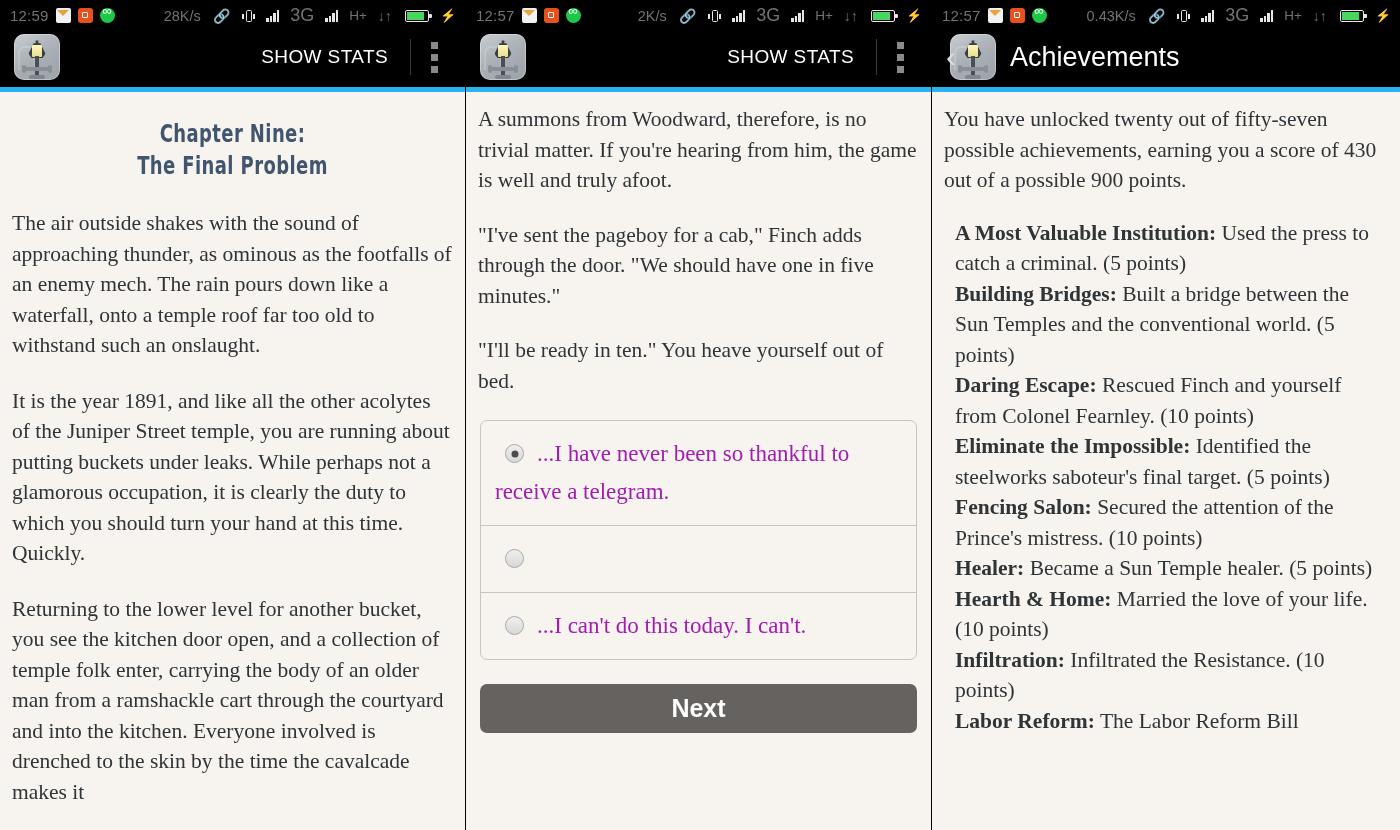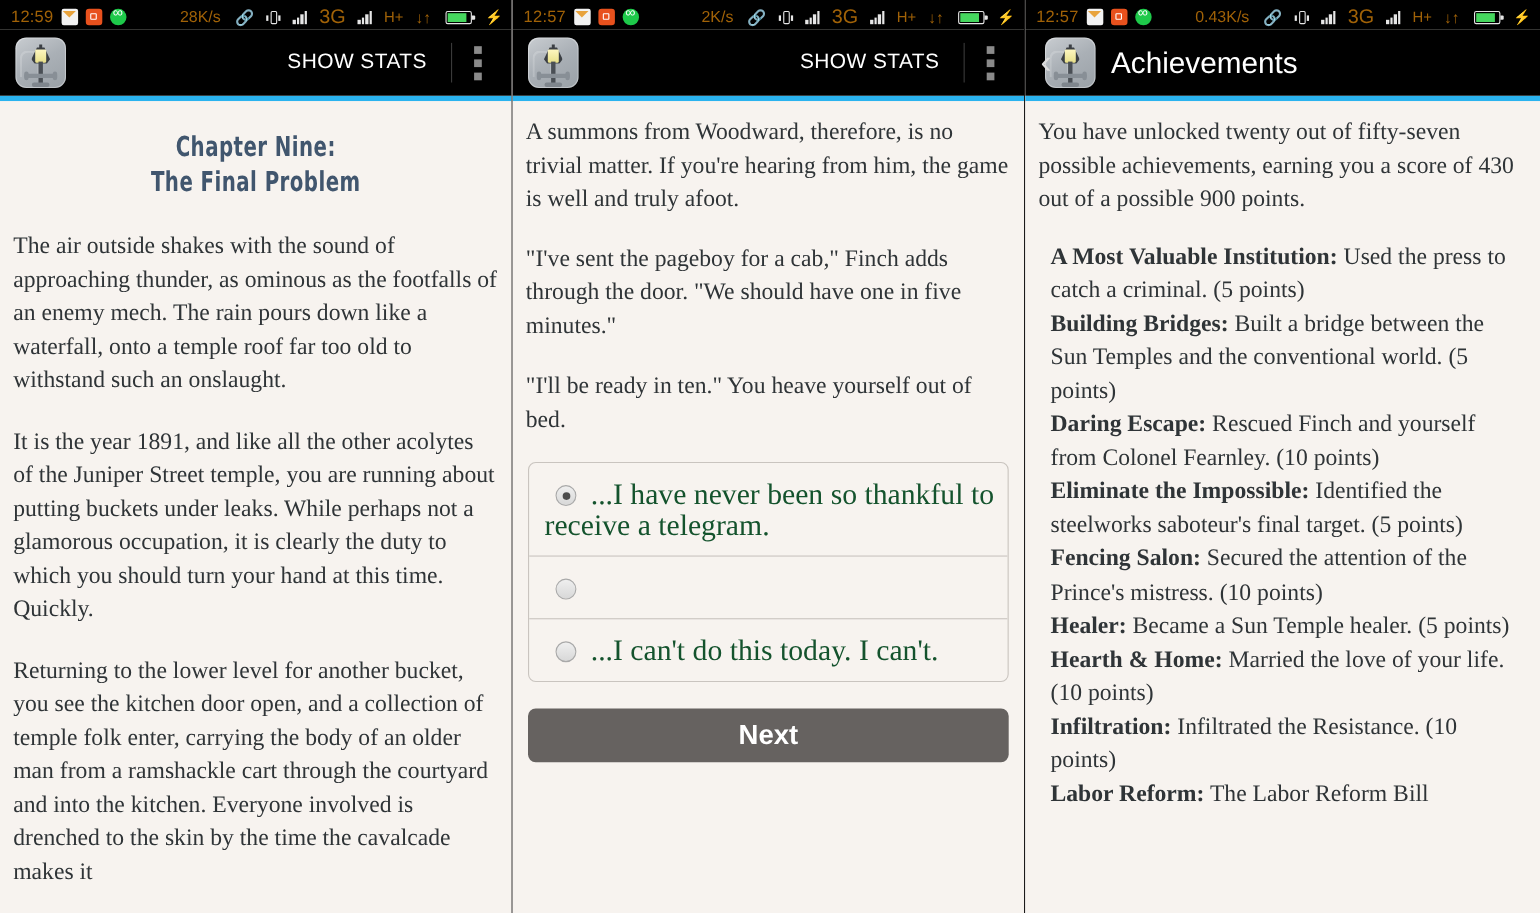--- a/index.html
+++ b/index.html
@@ -25,21 +25,21 @@
     overflow: hidden;
     border-right: 1px solid #000;
     box-sizing: border-box;
   }
   .panel:last-child { width: 468px; border-right: none; }
 
   
   .statusbar {
     height: 27px;
     background: #000;
-    color: #a16207;
+    color: #737373;
     display: flex;
     align-items: center;
     font-family: "Liberation Sans", sans-serif;
     font-size: 15px;
     padding: 4px 8px 0 10px;
     box-sizing: border-box;
     flex: none;
   }
   .sb-left { display: flex; align-items: center; gap: 7px; }
   .sb-clock { font-size: 15px; letter-spacing: .2px; }
@@ -178,21 +178,21 @@
   p.story.tight { margin-bottom:24px; }
 
   
   .choices {
     border:1px solid #c9c4bf; border-radius:7px; margin: 12px 2px 0 2px;
     background:#f7f3ef; overflow:hidden;
   }
   .choice {
     display:block; padding:14px 12px 14px 14px;
     border-bottom:1px solid #c9c4bf; position:relative;
-    color:#14532d; font-size:27px; line-height:28px;
+    color:#a21caf; font-size:23px; line-height:38px;
   }
   .choice:last-child { border-bottom:none; }
   .radio {
     display:inline-block; width:17px; height:17px; border-radius:50%;
     border:1px solid #a9a9a9;
     background:linear-gradient(#efefef,#d8d8d8);
     vertical-align:-2px; margin-right:13px; margin-left:10px;
     position:relative; flex:none;
   }
   .radio.on::after {

